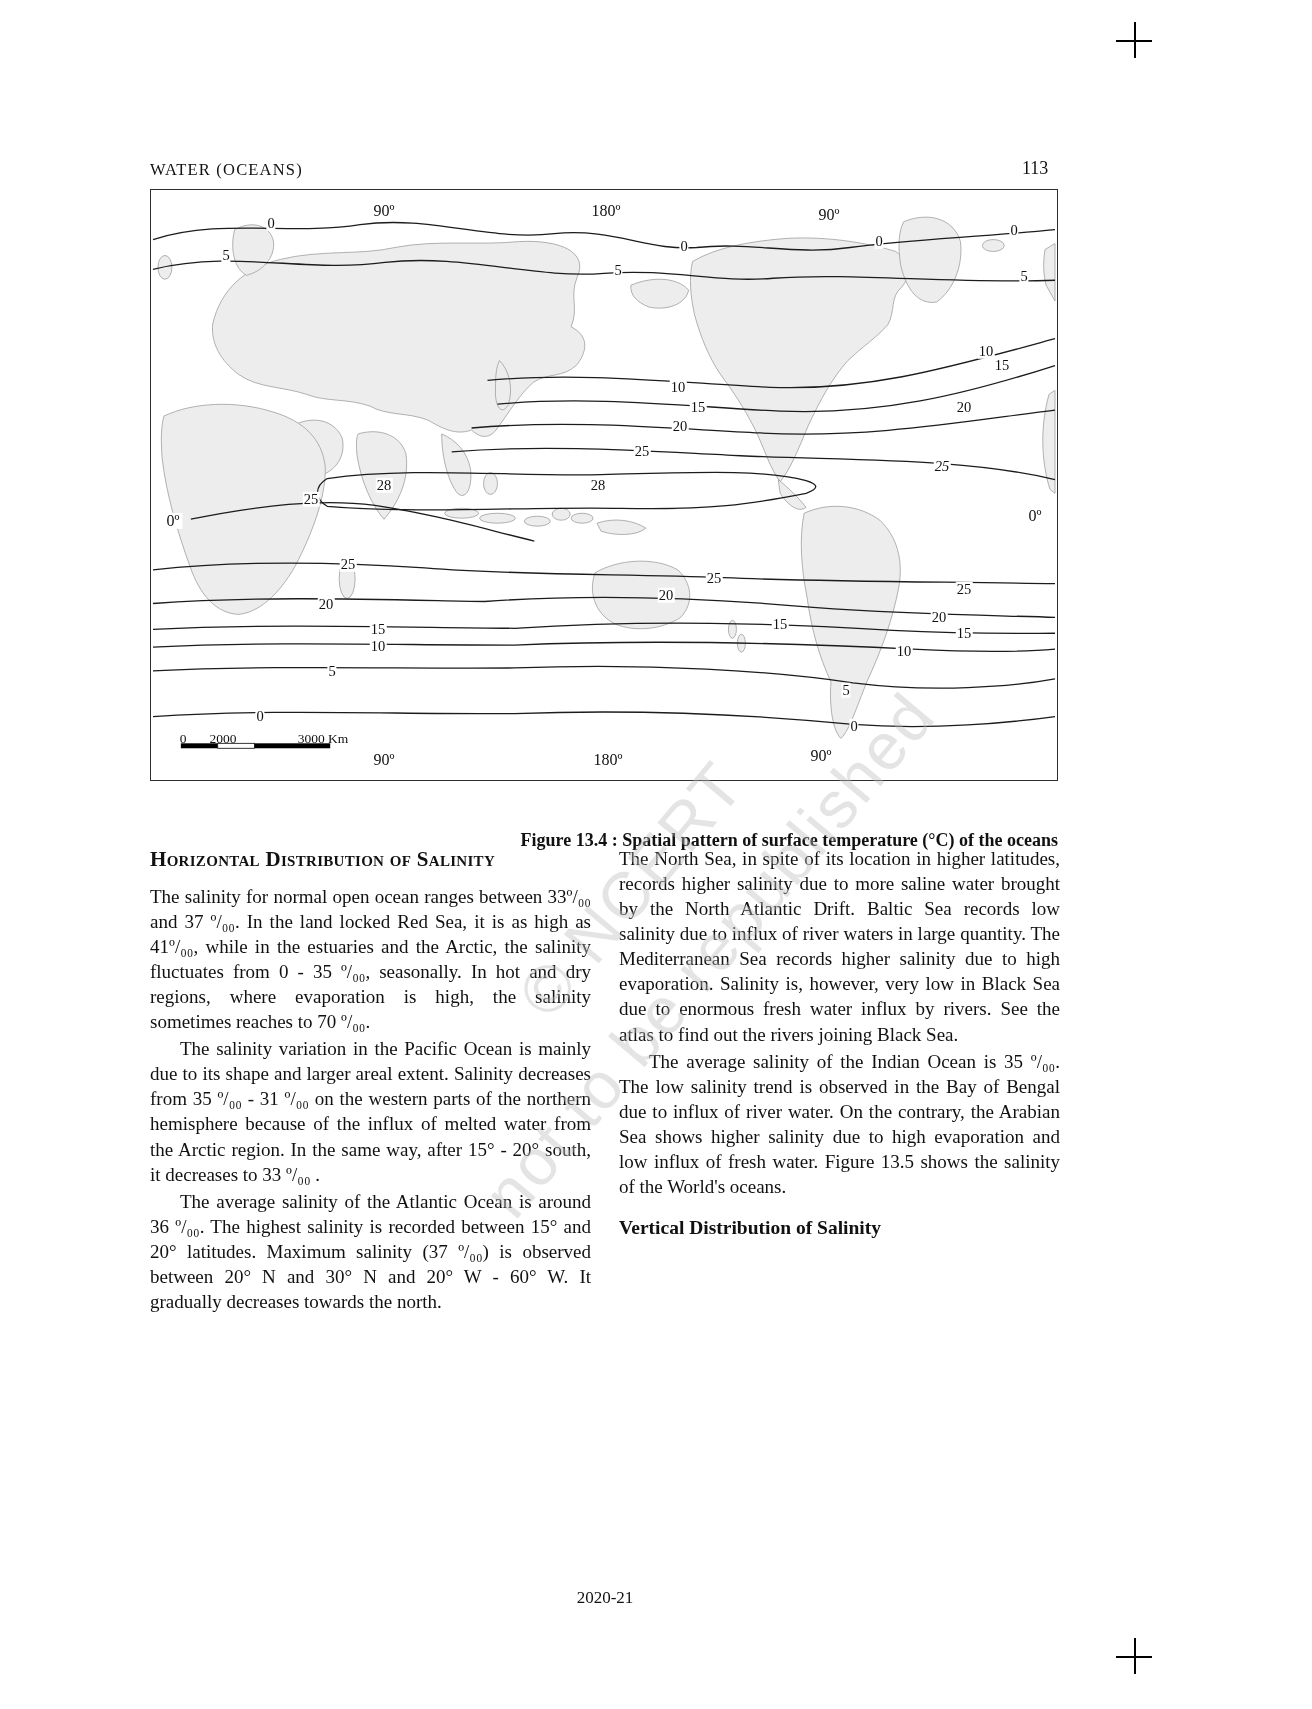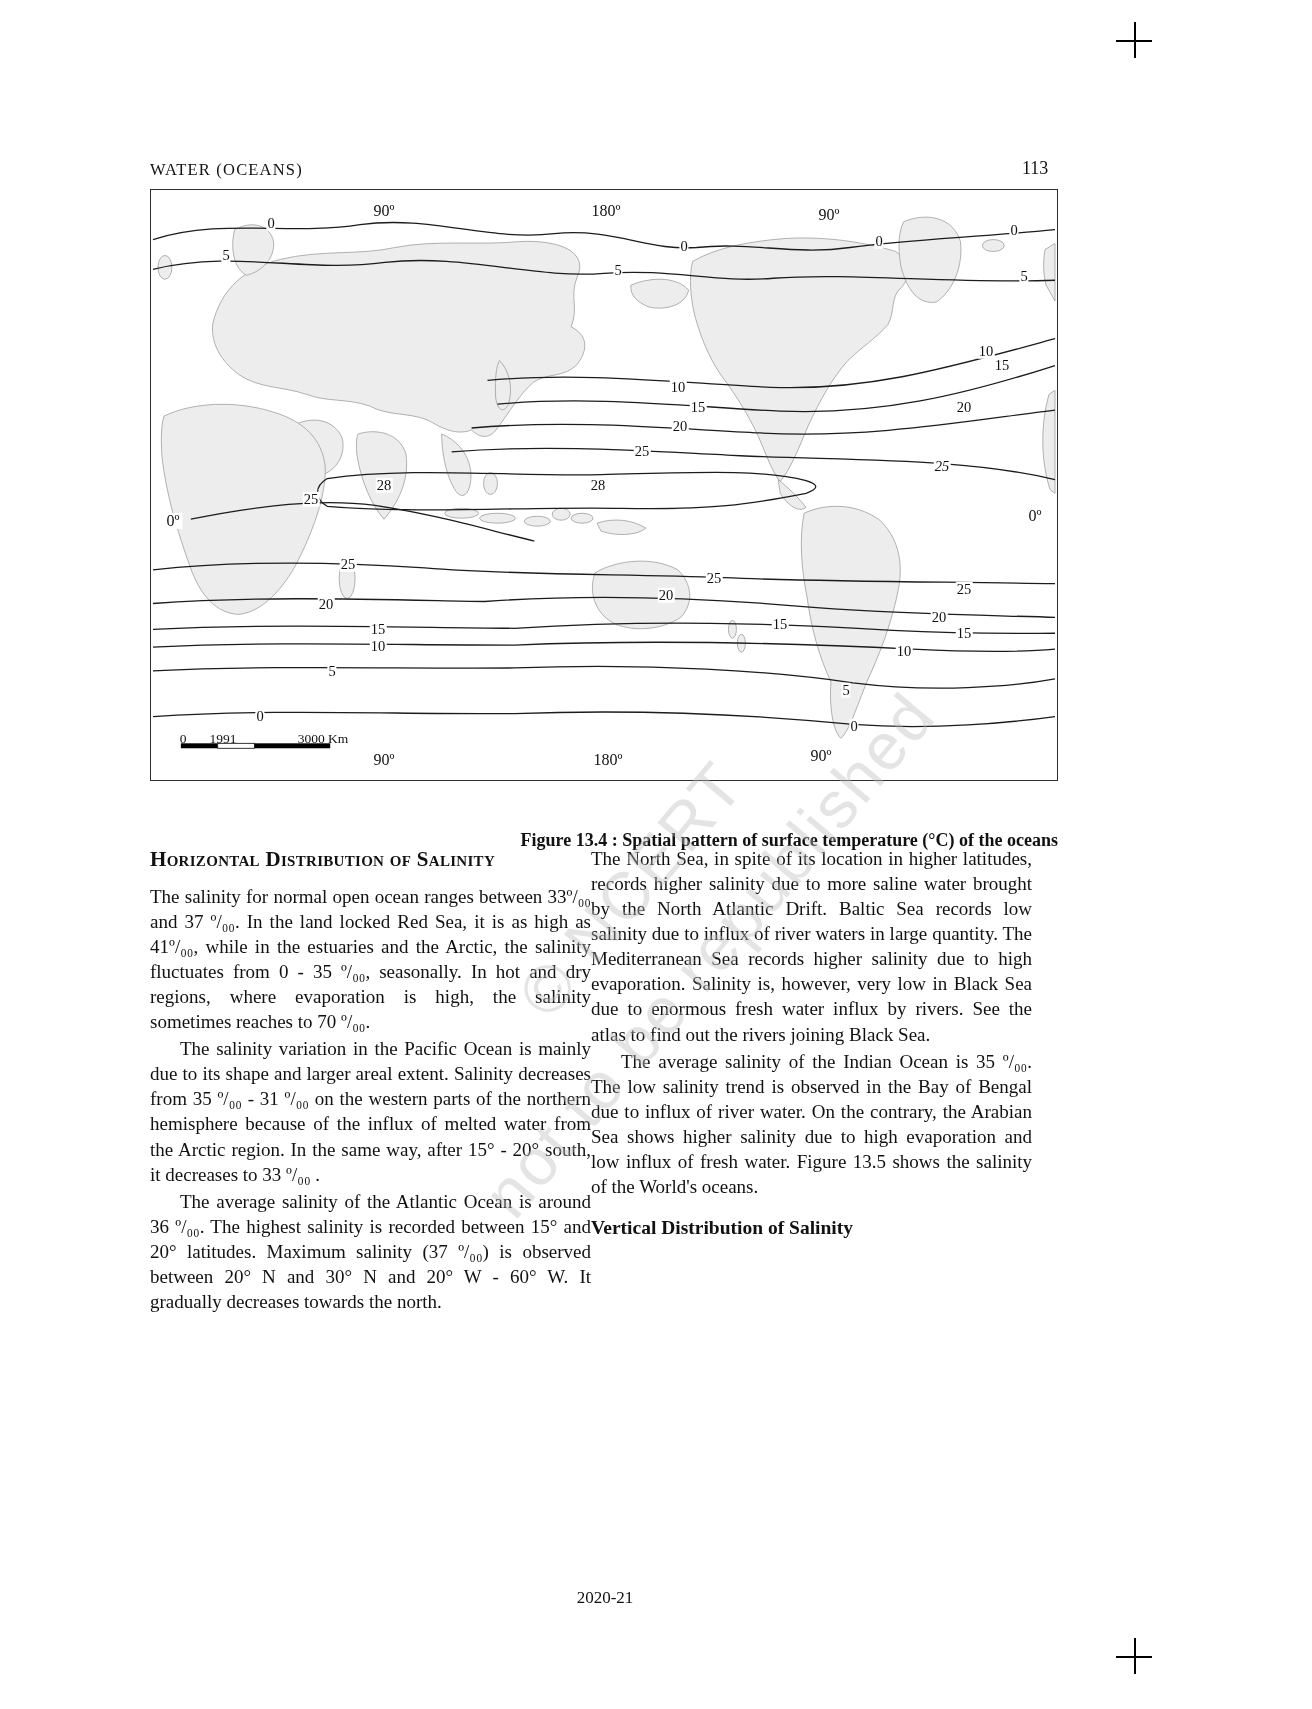--- a/index.html
+++ b/index.html
@@ -18,21 +18,21 @@
   .map-label{position:absolute;transform:translate(-50%,-50%);font-size:14.5px;
     background:#fff;padding:0 1px;white-space:nowrap;line-height:1;}
   .map-label.axis{font-size:16px;padding:0 3px;}
   .map-label.scale{font-size:13.5px;background:transparent;}
   .map-label.ital{font-style:italic;}
 
   .caption{position:absolute;left:150px;top:830px;width:908px;text-align:right;
     font-weight:bold;font-size:18px;}
 
   
-  .columns{position:absolute;left:150px;top:846px;width:910px;display:flex;}
+  .columns{position:absolute;left:150px;top:846px;width:910px;display:flex;gap:28px;}
   .col{width:441px;font-size:19px;line-height:1.32;text-align:justify;}
   .col p{margin:0 0 2px 0;}
   .col p.indent{text-indent:30px;}
   h2.smallcaps{font-variant:small-caps;font-size:21px;font-weight:bold;
     margin:0 0 10px 0;letter-spacing:.3px;text-align:left;}
   h3.sub{font-size:19.5px;font-weight:bold;margin:16px 0 10px 0;text-align:left;}
 
   .footer{position:absolute;left:150px;top:1588px;width:910px;text-align:center;font-size:17px;}
 
   
@@ -151,21 +151,21 @@
         <span class="map-label" style="left: 227px; top: 439px;">15</span>
         <span class="map-label" style="left: 629px; top: 434px;">15</span>
         <span class="map-label" style="left: 813px; top: 443px;">15</span>
         <span class="map-label" style="left: 227px; top: 456px;">10</span>
         <span class="map-label" style="left: 753px; top: 461px;">10</span>
         <span class="map-label" style="left: 181px; top: 481px;">5</span>
         <span class="map-label" style="left: 695px; top: 500px;">5</span>
         <span class="map-label" style="left: 109px; top: 526px;">0</span>
         <span class="map-label" style="left: 703px; top: 536px;">0</span>
         <span class="map-label scale" style="left: 32px; top: 549px;">0</span>
-        <span class="map-label scale" style="left: 72px; top: 549px;">1991</span>
+        <span class="map-label scale" style="left: 72px; top: 549px;">2000</span>
         <span class="map-label scale" style="left: 172px; top: 549px;">3000 Km</span>
       </div>
   </div>
 
   <div class="caption">Figure 13.4 : Spatial pattern of surface temperature (°C) of the oceans</div>
 
   <div class="columns">
     <div class="col">
       <h2 class="smallcaps">Horizontal Distribution of Salinity</h2>
       <p>The salinity for normal open ocean ranges between 33º/₀₀ and 37 º/₀₀. In the land locked Red Sea, it is as high as 41º/₀₀, while in the estuaries and the Arctic, the salinity fluctuates from 0 - 35 º/₀₀, seasonally. In hot and dry regions, where evaporation is high, the salinity sometimes reaches to 70 º/₀₀.</p>

